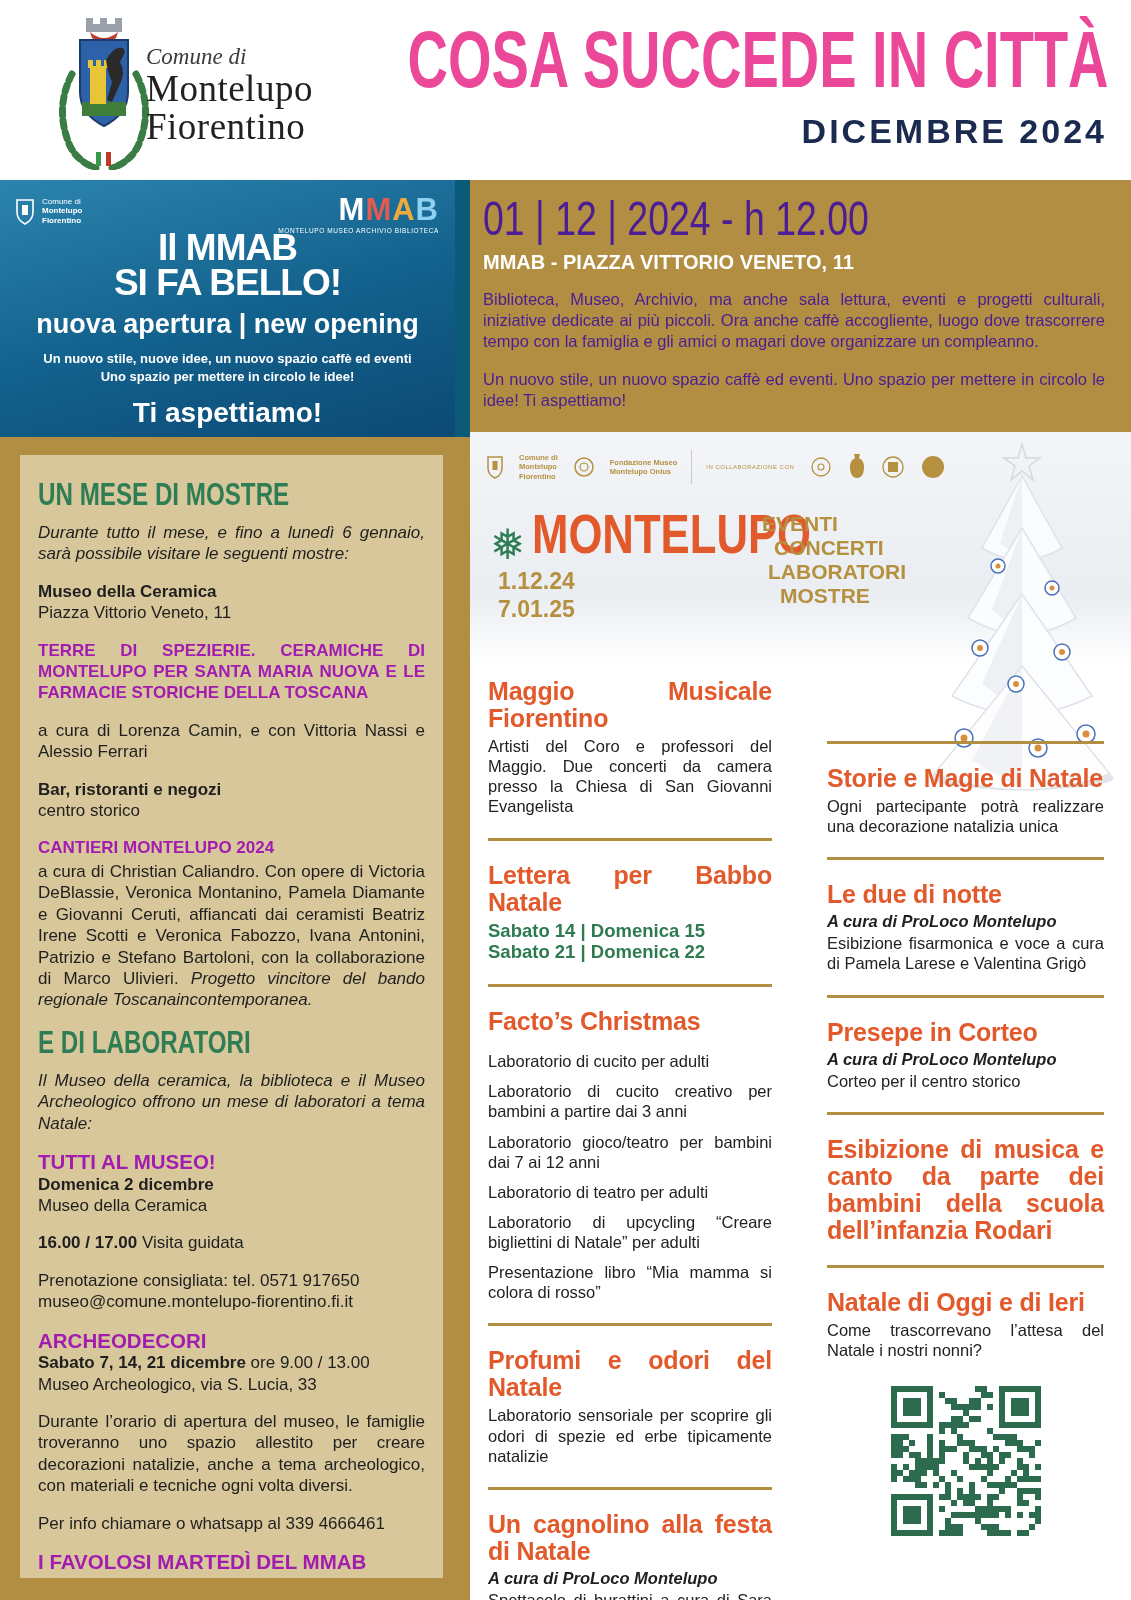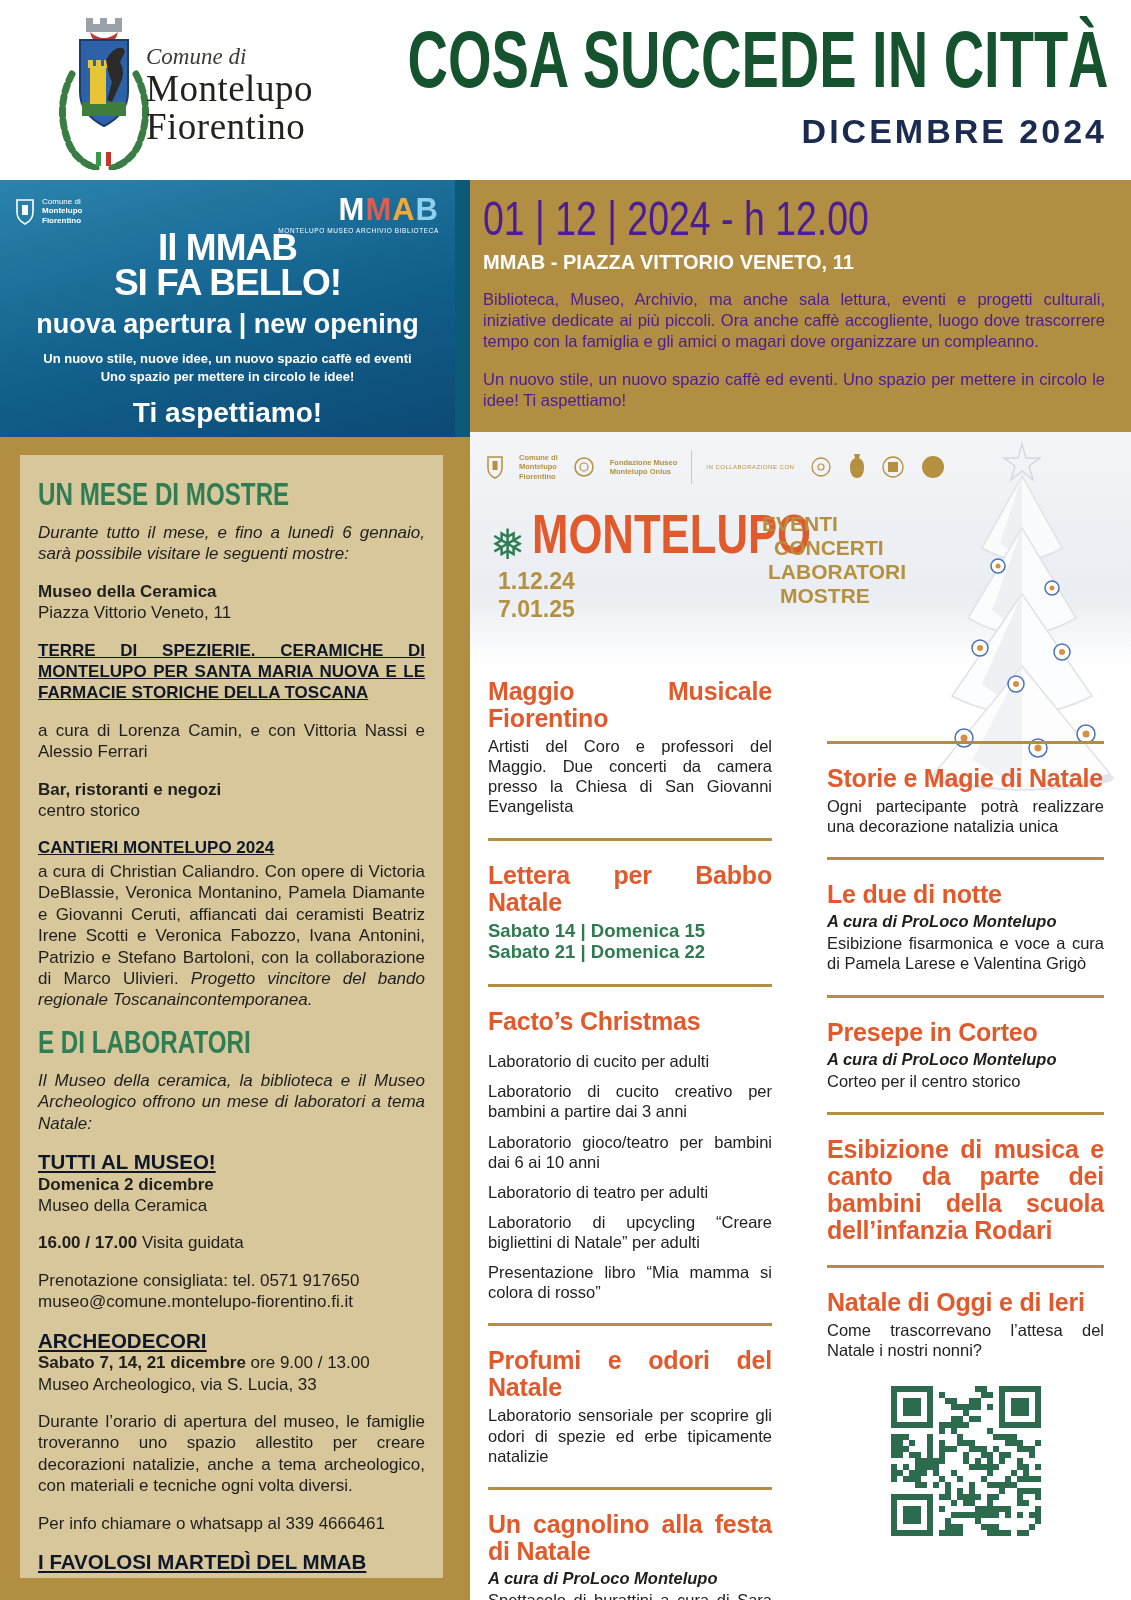--- a/index.html
+++ b/index.html
@@ -7,31 +7,31 @@
         font-family:"Liberation Sans",sans-serif;color:#1f1f1d;}
   .cond{display:inline-block;transform:scaleX(.78);transform-origin:0 50%;white-space:nowrap;}
   .cond-r{display:inline-block;transform:scaleX(.70);transform-origin:100% 50%;white-space:nowrap;}
 
   
   .hdr{position:absolute;left:0;top:0;width:1131px;height:180px;background:#fff;}
   .crest{position:absolute;left:52px;top:14px;}
   .muni{position:absolute;left:146px;top:44px;font-family:"Liberation Serif",serif;}
   .muni .c1{font-style:italic;font-size:23px;color:#3a3a38;}
   .muni .c2{font-size:37px;line-height:1.02;color:#22211f;letter-spacing:.5px;}
-  .big-title{position:absolute;right:22px;top:20px;font-size:80px;font-weight:bold;color:#14532d;line-height:1;}
+  .big-title{position:absolute;right:22px;top:20px;font-size:80px;font-weight:bold;color:#ec4899;line-height:1;}
   .sub-navy{position:absolute;right:24px;top:112px;font-size:34px;font-weight:bold;color:#1b2b50;letter-spacing:3px;}
 
   
   .gold-col{position:absolute;left:0;top:437px;width:470px;height:1163px;background:#b18e41;}
   .tan{position:absolute;left:20px;top:455px;width:423px;height:1123px;background:#d9c79c;
        padding:24px 18px 0 18px;box-sizing:border-box;overflow:hidden;}
   .tan p{margin:0 0 16px 0;font-size:17px;line-height:1.26;text-align:justify;}
   .tan .tight{margin-bottom:2px;}
   .g-head{font-size:31px;font-weight:bold;color:#2f7d54;margin:0 0 12px 0;line-height:1;}
-  .o-head{font-size:20.5px;font-weight:bold;color:#0f172a;line-height:1.15;margin:0 0 3px 0;text-align:justify;text-decoration:underline;}
+  .o-head{font-size:20.5px;font-weight:bold;color:#a21caf;line-height:1.15;margin:0 0 3px 0;text-align:justify;}
   .ital{font-style:italic;}
   .bold{font-weight:bold;}
   .ln{display:block;}
 
   
   .blue-box{position:absolute;left:0;top:180px;width:455px;height:257px;
             background:linear-gradient(165deg,#2b84ad 0%,#12608c 55%,#0c4a74 100%);
             color:#fff;text-align:center;}
   .teal-strip{position:absolute;left:455px;top:180px;width:15px;height:257px;background:#0a5a78;}
   .bb-title{margin-top:50px;font-size:37px;font-weight:bold;line-height:.95;letter-spacing:-1px;}
@@ -293,21 +293,21 @@
     <section>
       <h3 class="ev-title">Lettera per Babbo Natale</h3>
       <p class="ev-dates">Sabato 14 | Domenica 15</p>
       <p class="ev-dates">Sabato 21 | Domenica 22</p>
     </section>
     <div class="rule"></div>
     <section>
       <h3 class="ev-title">Facto’s Christmas</h3>
       <p class="ev-item" style="margin-top:16px;">Laboratorio di cucito per adulti</p>
       <p class="ev-item">Laboratorio di cucito creativo per bambini a partire dai 3 anni</p>
-      <p class="ev-item">Laboratorio gioco/teatro per bambini dai 6 ai 10 anni</p>
+      <p class="ev-item">Laboratorio gioco/teatro per bambini dai 7 ai 12 anni</p>
       <p class="ev-item">Laboratorio di teatro per adulti</p>
       <p class="ev-item">Laboratorio di upcycling “Creare bigliettini di Natale” per adulti</p>
       <p class="ev-item">Presentazione libro “Mia mamma si colora di rosso”</p>
     </section>
     <div class="rule"></div>
     <section>
       <h3 class="ev-title">Profumi e odori del Natale</h3>
       <p class="ev-body">Laboratorio sensoriale per scoprire gli odori di spezie ed erbe tipicamente natalizie</p>
     </section>
     <div class="rule"></div>

